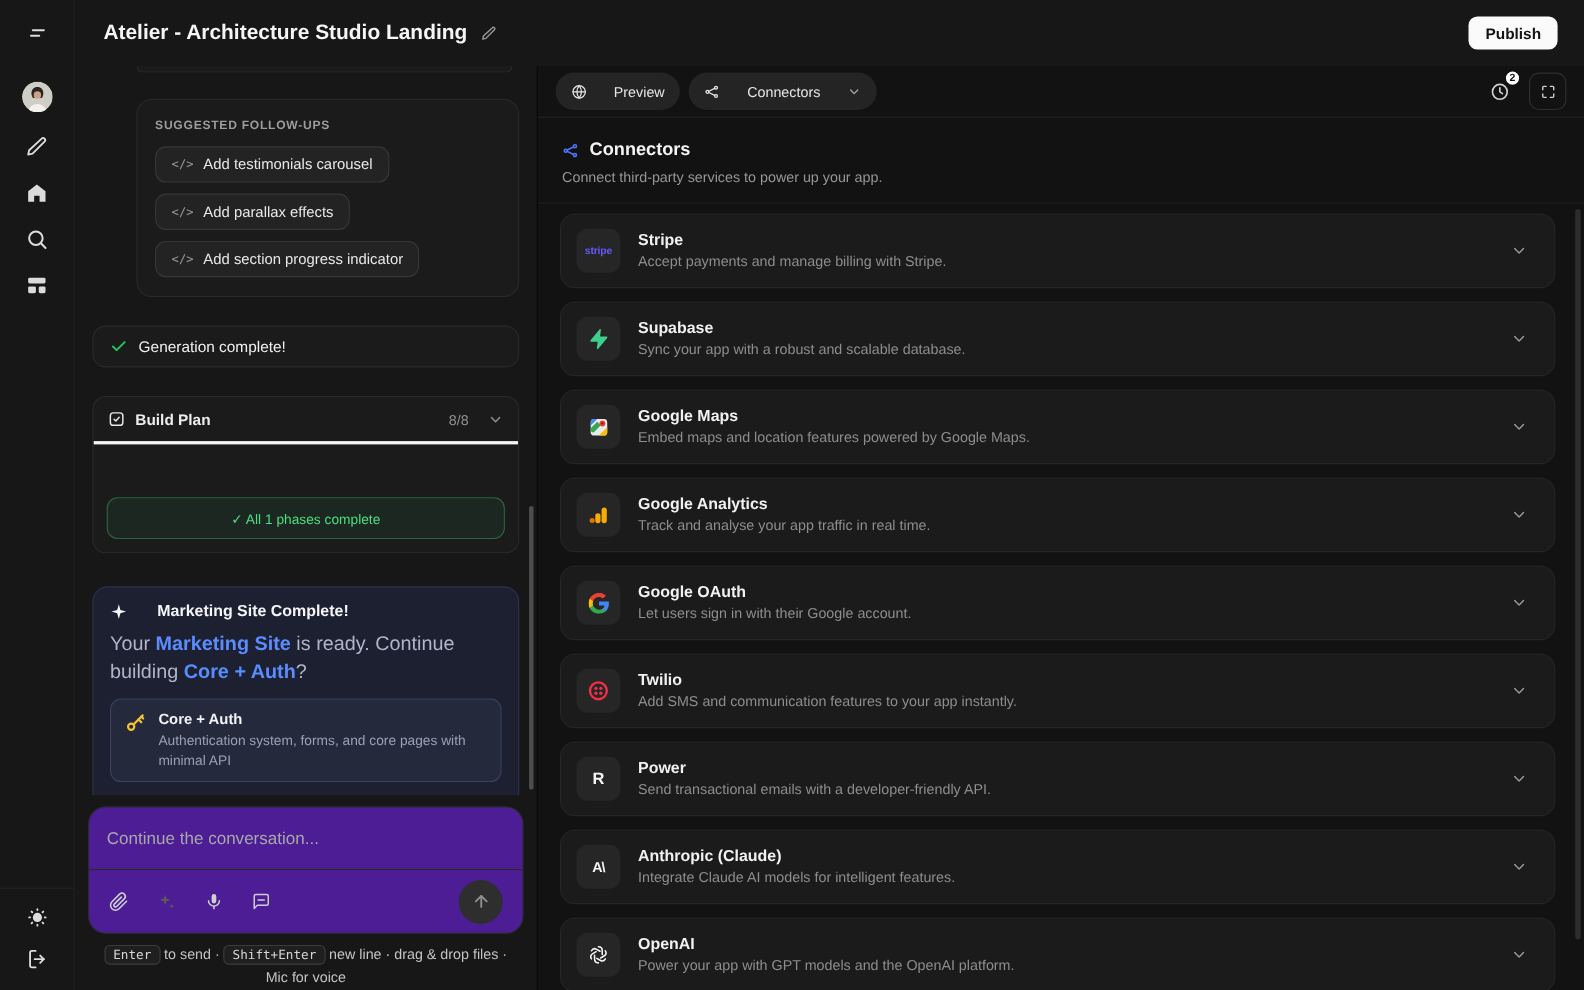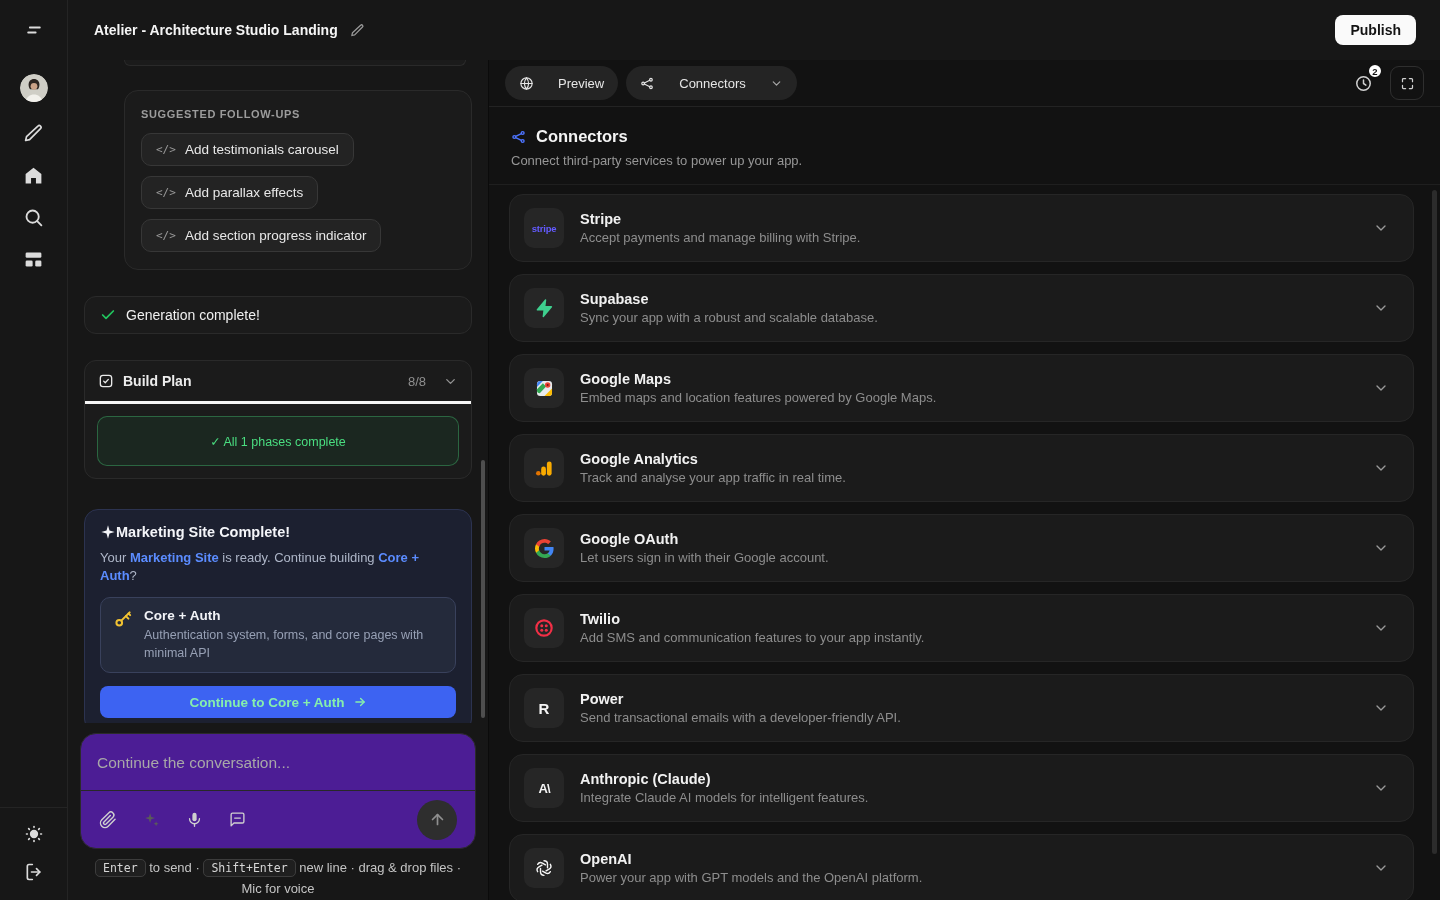--- a/index.html
+++ b/index.html
@@ -18,21 +18,21 @@
                  display:flex; align-items:center; justify-content:center; }
   .burger { margin-top:16px; height:28px; width:28px; }
   .avatar { width:28px; height:28px; border-radius:50%; margin-top:30px; overflow:hidden; flex-shrink:0; }
   .rail-ic { width:22px; height:22px; margin-top:20px; }
   .rail-bottom { margin-top:auto; width:100%; display:flex; flex-direction:column; align-items:center;
                  border-top:1px solid #242424; padding:16px 0 18px; gap:18px; }
 
   
   .right { flex:1; display:flex; flex-direction:column; min-width:0; }
   .topbar { height:60px; flex-shrink:0; background:#171717; display:flex; align-items:center; padding:0 24px 0 26px; }
-  .doc-title { font-size:14px; font-weight:600; color:#f5f5f5; }
+  .doc-title { font-size:19px; font-weight:600; color:#f5f5f5; }
   .title-edit { background:none; border:none; color:#9a9a9a; margin-left:12px; display:flex; cursor:pointer; }
   .publish { margin-left:auto; height:30px; padding:0 15px; background:#fafafa; color:#141414;
              border:none; border-radius:8px; font-size:14px; font-weight:600; cursor:pointer; }
 
   .workspace { flex:1; display:flex; min-height:0; }
 
   
   .chat { width:420px; flex-shrink:0; background:#171717; position:relative;
           display:flex; flex-direction:column; }
   .chat-scroll { flex:1; padding:0 16px; overflow:hidden; }
@@ -49,27 +49,27 @@
 
   .gen-card { margin-top:26px; height:38px; display:flex; align-items:center; gap:10px;
               padding:0 15px; font-size:14px; font-weight:500; color:#f0f0f0; }
 
   .plan-card { margin-top:26px; overflow:hidden; }
   .plan-head { height:40px; display:flex; align-items:center; gap:9px; padding:0 13px; cursor:pointer; }
   .plan-title { font-size:14px; font-weight:600; }
   .plan-count { margin-left:auto; color:#8f8f8f; font-size:13px; }
   .plan-progress { height:3px; background:#f5f5f5; }
   .plan-body { padding:12px; }
-  .plan-status { height:50px; border:1px solid rgba(74,222,128,.35); background:rgba(34,197,94,.07);
+  .plan-status { height:38px; border:1px solid rgba(74,222,128,.35); background:rgba(34,197,94,.07);
                  border-radius:10px; color:#4ade80; font-size:12.5px; font-weight:500;
-                 display:flex; align-items:center; justify-content:center; }
+                 display:flex; align-items:center; justify-content:center;margin-top:36px; }
 
   .milestone { margin-top:30px; background:#1c2030; border:1px solid #2c3350; border-radius:14px; padding:14px 15px; }
-  .mile-head { display:flex; align-items:center; gap:0; font-size:14.5px; font-weight:700; color:#f4f5f9; }
-  .mile-body { margin-top:9px; font-size:13px; color:#aeb6c8; line-height:1.4; }
+  .mile-head { display:flex; align-items:center; gap:27px; font-size:14.5px; font-weight:700; color:#f4f5f9; }
+  .mile-body { margin-top:9px; font-size:18px; color:#aeb6c8; line-height:1.4; }
   .mile-link { color:#5b8cff; font-weight:600; cursor:pointer; }
   .next-card { margin-top:12px; background:#242a3b; border:1px solid #39415c; border-radius:10px;
                padding:10px 12px; display:flex; gap:11px; align-items:flex-start; }
   .next-title { font-size:13.5px; font-weight:700; color:#f2f3f7; }
   .next-desc { margin-top:4px; font-size:12.5px; color:#97a0b5; line-height:1.4; }
   .cta { margin-top:13px; width:100%; height:32px; background:#3d63f2; border:none; border-radius:8px;
          color:#86efac; font-size:13.5px; font-weight:600; display:flex; align-items:center;
          justify-content:center; gap:8px; cursor:pointer; font-family:inherit; }
 
   .composer-zone { flex-shrink:0; padding:10px 12px 0; }

